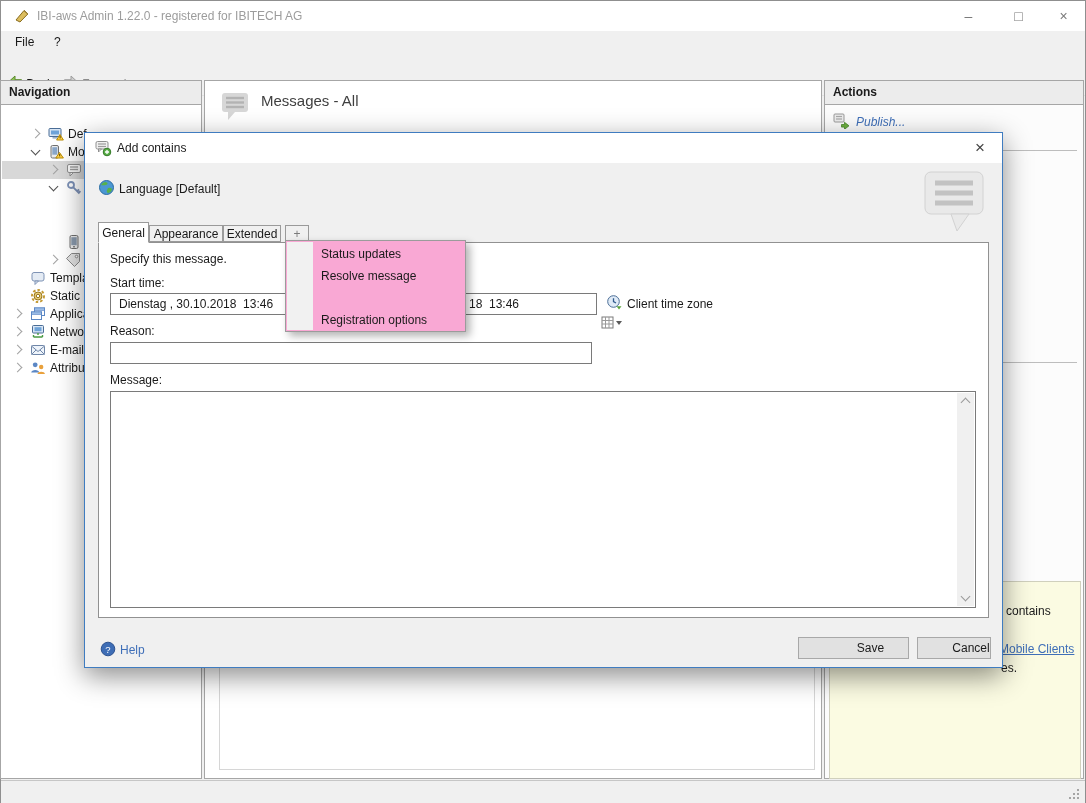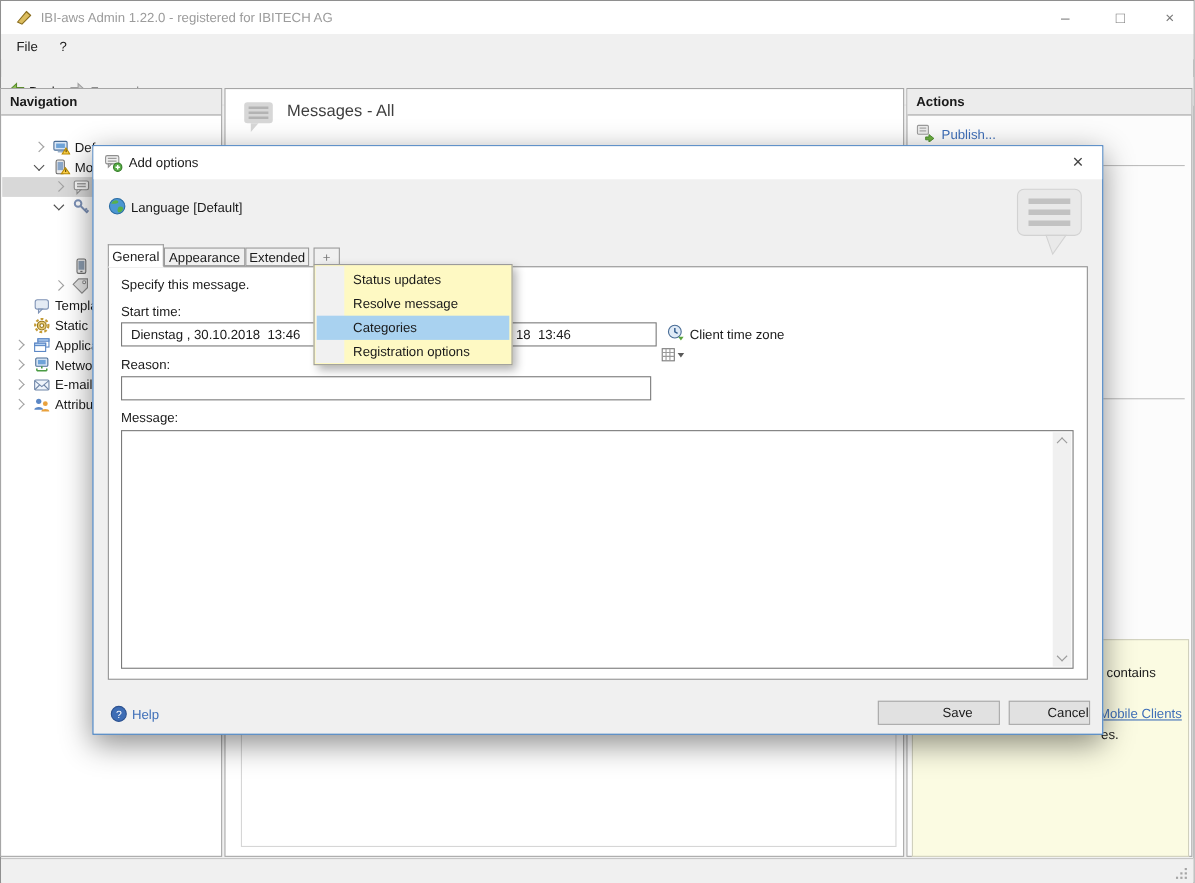--- a/index.html
+++ b/index.html
@@ -42,21 +42,21 @@
   .tab{position:absolute;top:92px;height:17px;line-height:17px;text-align:center;background:#f0f0f0;border:1px solid #9a9a9a;box-sizing:border-box;}
   .tab.active{top:89px;height:21px;line-height:21px;background:#ffffff;border-bottom:1px solid #ffffff;z-index:2;}
   #tab-content{left:13px;top:109px;width:891px;height:376px;background:#ffffff;border:1px solid #919191;box-sizing:border-box;z-index:1;}
   .fld{position:absolute;background:#ffffff;border:1px solid #7a7a7a;box-sizing:border-box;height:22px;line-height:20px;}
   .fld span{white-space:pre;}
   .btn{position:absolute;height:22px;background:#e1e1e1;border:1px solid #a8a8a8;box-sizing:border-box;
        text-align:center;line-height:20px;color:#1a1a1a;padding-left:34px;}
   .sb{position:absolute;right:1px;top:1px;width:17px;background:#f0f0f0;}
   .sb-ar{position:absolute;left:5px;width:6px;height:6px;border-right:1.5px solid #9a9a9a;border-bottom:1.5px solid #9a9a9a;}
   
-  #ctx-menu{left:285px;top:240px;width:181px;height:92px;background:#fef9c3;border:1px solid #9b9b9b;
+  #ctx-menu{left:285px;top:240px;width:181px;height:92px;background:#f9a8d4;border:1px solid #9b9b9b;
             box-sizing:border-box;box-shadow:4px 4px 8px rgba(0,0,0,.3);z-index:30;}
   #ctx-gutter{left:1px;top:1px;width:26px;height:88px;background:#f1f1f1;}
   .ctx-item{position:absolute;left:2px;width:175px;height:22px;line-height:22px;}
   .ctx-item span{position:absolute;left:33px;}
   .ctx-item.hl{background:#a9d2f0;}
   
   #statusbar{left:1px;top:780px;width:1084px;height:22px;background:#f0f0f0;border-top:1px solid #c6c6c6;}
 </style>
 </head>
 <body>
@@ -269,21 +269,21 @@
   <div class="abs" id="actions-panel">
     <div class="panel-hdr">Actions</div>
     <span class="abs" style="left:8px;top:31px;width:16px;height:16px;">
       <svg width="17" height="17">
           <rect x="1" y="2" width="10" height="8" rx="1" fill="#ededed" stroke="#9a9a9a"></rect>
           <line x1="3" y1="4.5" x2="9" y2="4.5" stroke="#a8a8a8" stroke-width="1.2"></line>
           <line x1="3" y1="7" x2="9" y2="7" stroke="#a8a8a8" stroke-width="1.2"></line>
           <path d="M8.5 12.5 h3 v-2.2 l4.5 3.5 -4.5 3.5 v-2.2 h-3 Z" fill="#6db13f" stroke="#47862a" stroke-width="0.8"></path>
         </svg>
     </span>
-    <span class="abs link" style="left:31px;top:34px;">Publish...</span>
+    <span class="abs link" style="left:31px;top:34px;font-style:italic;">Publish...</span>
     <div class="sep" style="top:69px;"></div>
     <div class="sep" style="top:281px;"></div>
     <div class="abs" id="note">
       <span style="left:176px;top:22px;">contains</span>
       <span class="link" style="left:169px;top:60px;text-decoration:underline;">Mobile Clients</span>
       <span style="left:171px;top:79px;">es.</span>
     </div>
   </div>
 
   <div class="abs" id="statusbar">
@@ -306,21 +306,21 @@
       <span class="abs" style="left:10px;top:7px;width:16px;height:16px;">
         <svg width="17" height="17">
             <rect x="1" y="1.5" width="12" height="7.5" rx="1.5" fill="#f0f0f0" stroke="#8f8f8f"></rect>
             <line x1="3" y1="4" x2="11" y2="4" stroke="#9c9c9c" stroke-width="1.2"></line>
             <line x1="3" y1="6.5" x2="11" y2="6.5" stroke="#9c9c9c" stroke-width="1.2"></line>
             <polygon points="3.5,9 3.5,12 6.5,9" fill="#f0f0f0" stroke="#8f8f8f"></polygon>
             <circle cx="12" cy="12" r="3.8" fill="#59ae48" stroke="#347a27"></circle>
             <path d="M12 10 v4 M10 12 h4" stroke="#ffffff" stroke-width="1.3"></path>
           </svg>
       </span>
-      <span class="abs" style="left:32px;top:8px;">Add options</span>
+      <span class="abs" style="left:32px;top:8px;">Add contains</span>
       <span class="abs" id="dlg-close">×</span>
     </div>
 
     <span class="abs" style="left:13px;top:46px;width:16px;height:16px;">
       <svg width="17" height="17">
           <circle cx="8.5" cy="8.5" r="7" fill="#4b97d2" stroke="#2a6ca3"></circle>
           <path d="M3 6 q2.5-4 6-2.5 q1.5 1.5-1 2.5 q-3 0.5-5 0 Z" fill="#58b14a"></path>
           <path d="M10 9 q4-1 4 2 q-1.5 3.5-4.5 3 q-1.5-2.5 0.5-5 Z" fill="#58b14a"></path>
         </svg>
     </span>
@@ -398,21 +398,18 @@
   </div>
 
   <div class="abs" id="ctx-menu">
     <div class="abs" id="ctx-gutter"></div>
     <div class="ctx-item" style="top:2px;">
       <span>Status updates</span>
     </div>
     <div class="ctx-item" style="top:24px;">
       <span>Resolve message</span>
     </div>
-    <div class="ctx-item hl" style="top:46px;">
-      <span>Categories</span>
-    </div>
     <div class="ctx-item" style="top:68px;">
       <span>Registration options</span>
     </div>
   </div>
 
 </div>
 
 </body></html>

